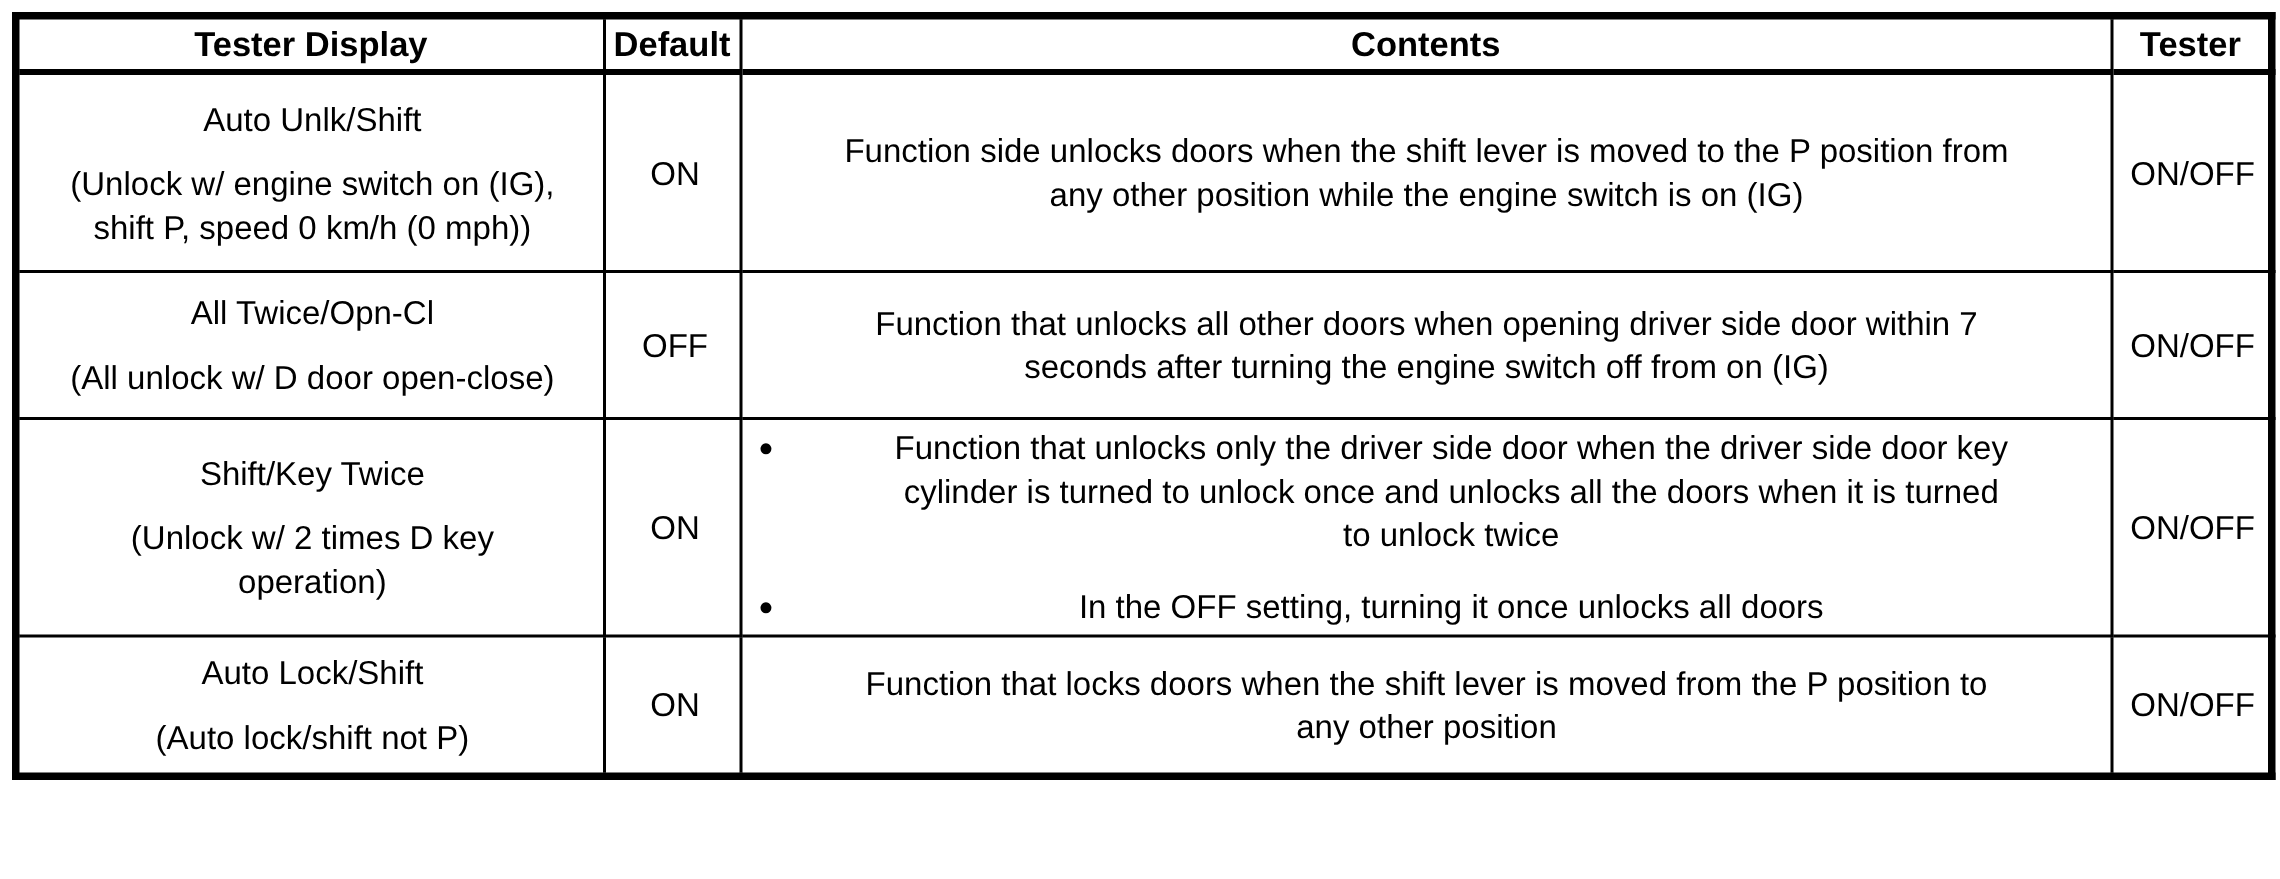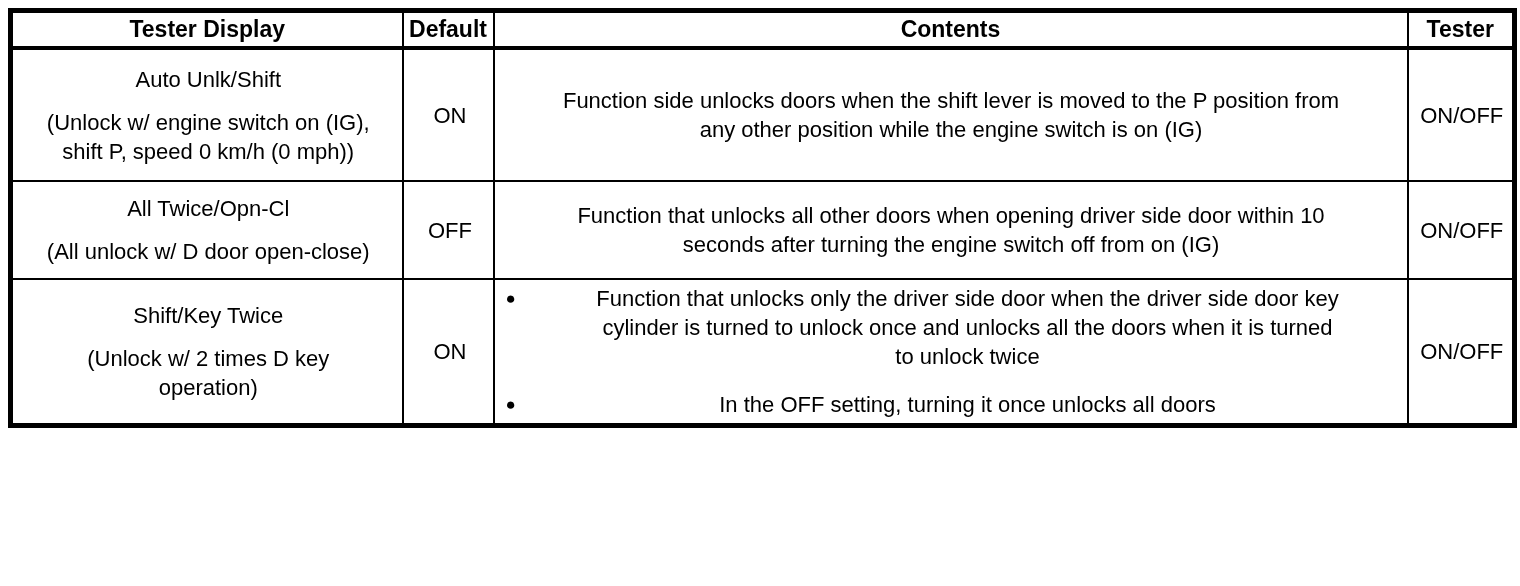--- a/index.html
+++ b/index.html
@@ -118,21 +118,21 @@
         </td>
         <td class="c-setting">ON/OFF</td>
       </tr>
       <tr class="r2">
         <td class="c-tester">
           <div class="tester-label">All Twice/Opn-Cl</div>
           <div class="tester-note">(All unlock w/ D door open-close)</div>
         </td>
         <td class="c-default">OFF</td>
         <td class="c-contents">
-          <div class="contents-text">Function that unlocks all other doors when opening driver side door within 10
+          <div class="contents-text">Function that unlocks all other doors when opening driver side door within 7
 seconds after turning the engine switch off from on (IG)</div>
         </td>
         <td class="c-setting">ON/OFF</td>
       </tr>
       <tr class="r3">
         <td class="c-tester">
           <div class="tester-label">Shift/Key Twice</div>
           <div class="tester-note">(Unlock w/ 2 times D key
 operation)</div>
         </td>
@@ -140,15 +140,27 @@
         <td class="c-contents">
           <ul class="bullet-list">
             <li>Function that unlocks only the driver side door when the driver side door key
 cylinder is turned to unlock once and unlocks all the doors when it is turned
 to unlock twice</li>
             <li>In the OFF setting, turning it once unlocks all doors</li>
           </ul>
         </td>
         <td class="c-setting">ON/OFF</td>
       </tr>
+      <tr class="r4">
+        <td class="c-tester">
+          <div class="tester-label">Auto Lock/Shift</div>
+          <div class="tester-note">(Auto lock/shift not P)</div>
+        </td>
+        <td class="c-default">ON</td>
+        <td class="c-contents">
+          <div class="contents-text">Function that locks doors when the shift lever is moved from the P position to
+any other position</div>
+        </td>
+        <td class="c-setting">ON/OFF</td>
+      </tr>
     </tbody>
   </table>
 </div>
 
 </body></html>

